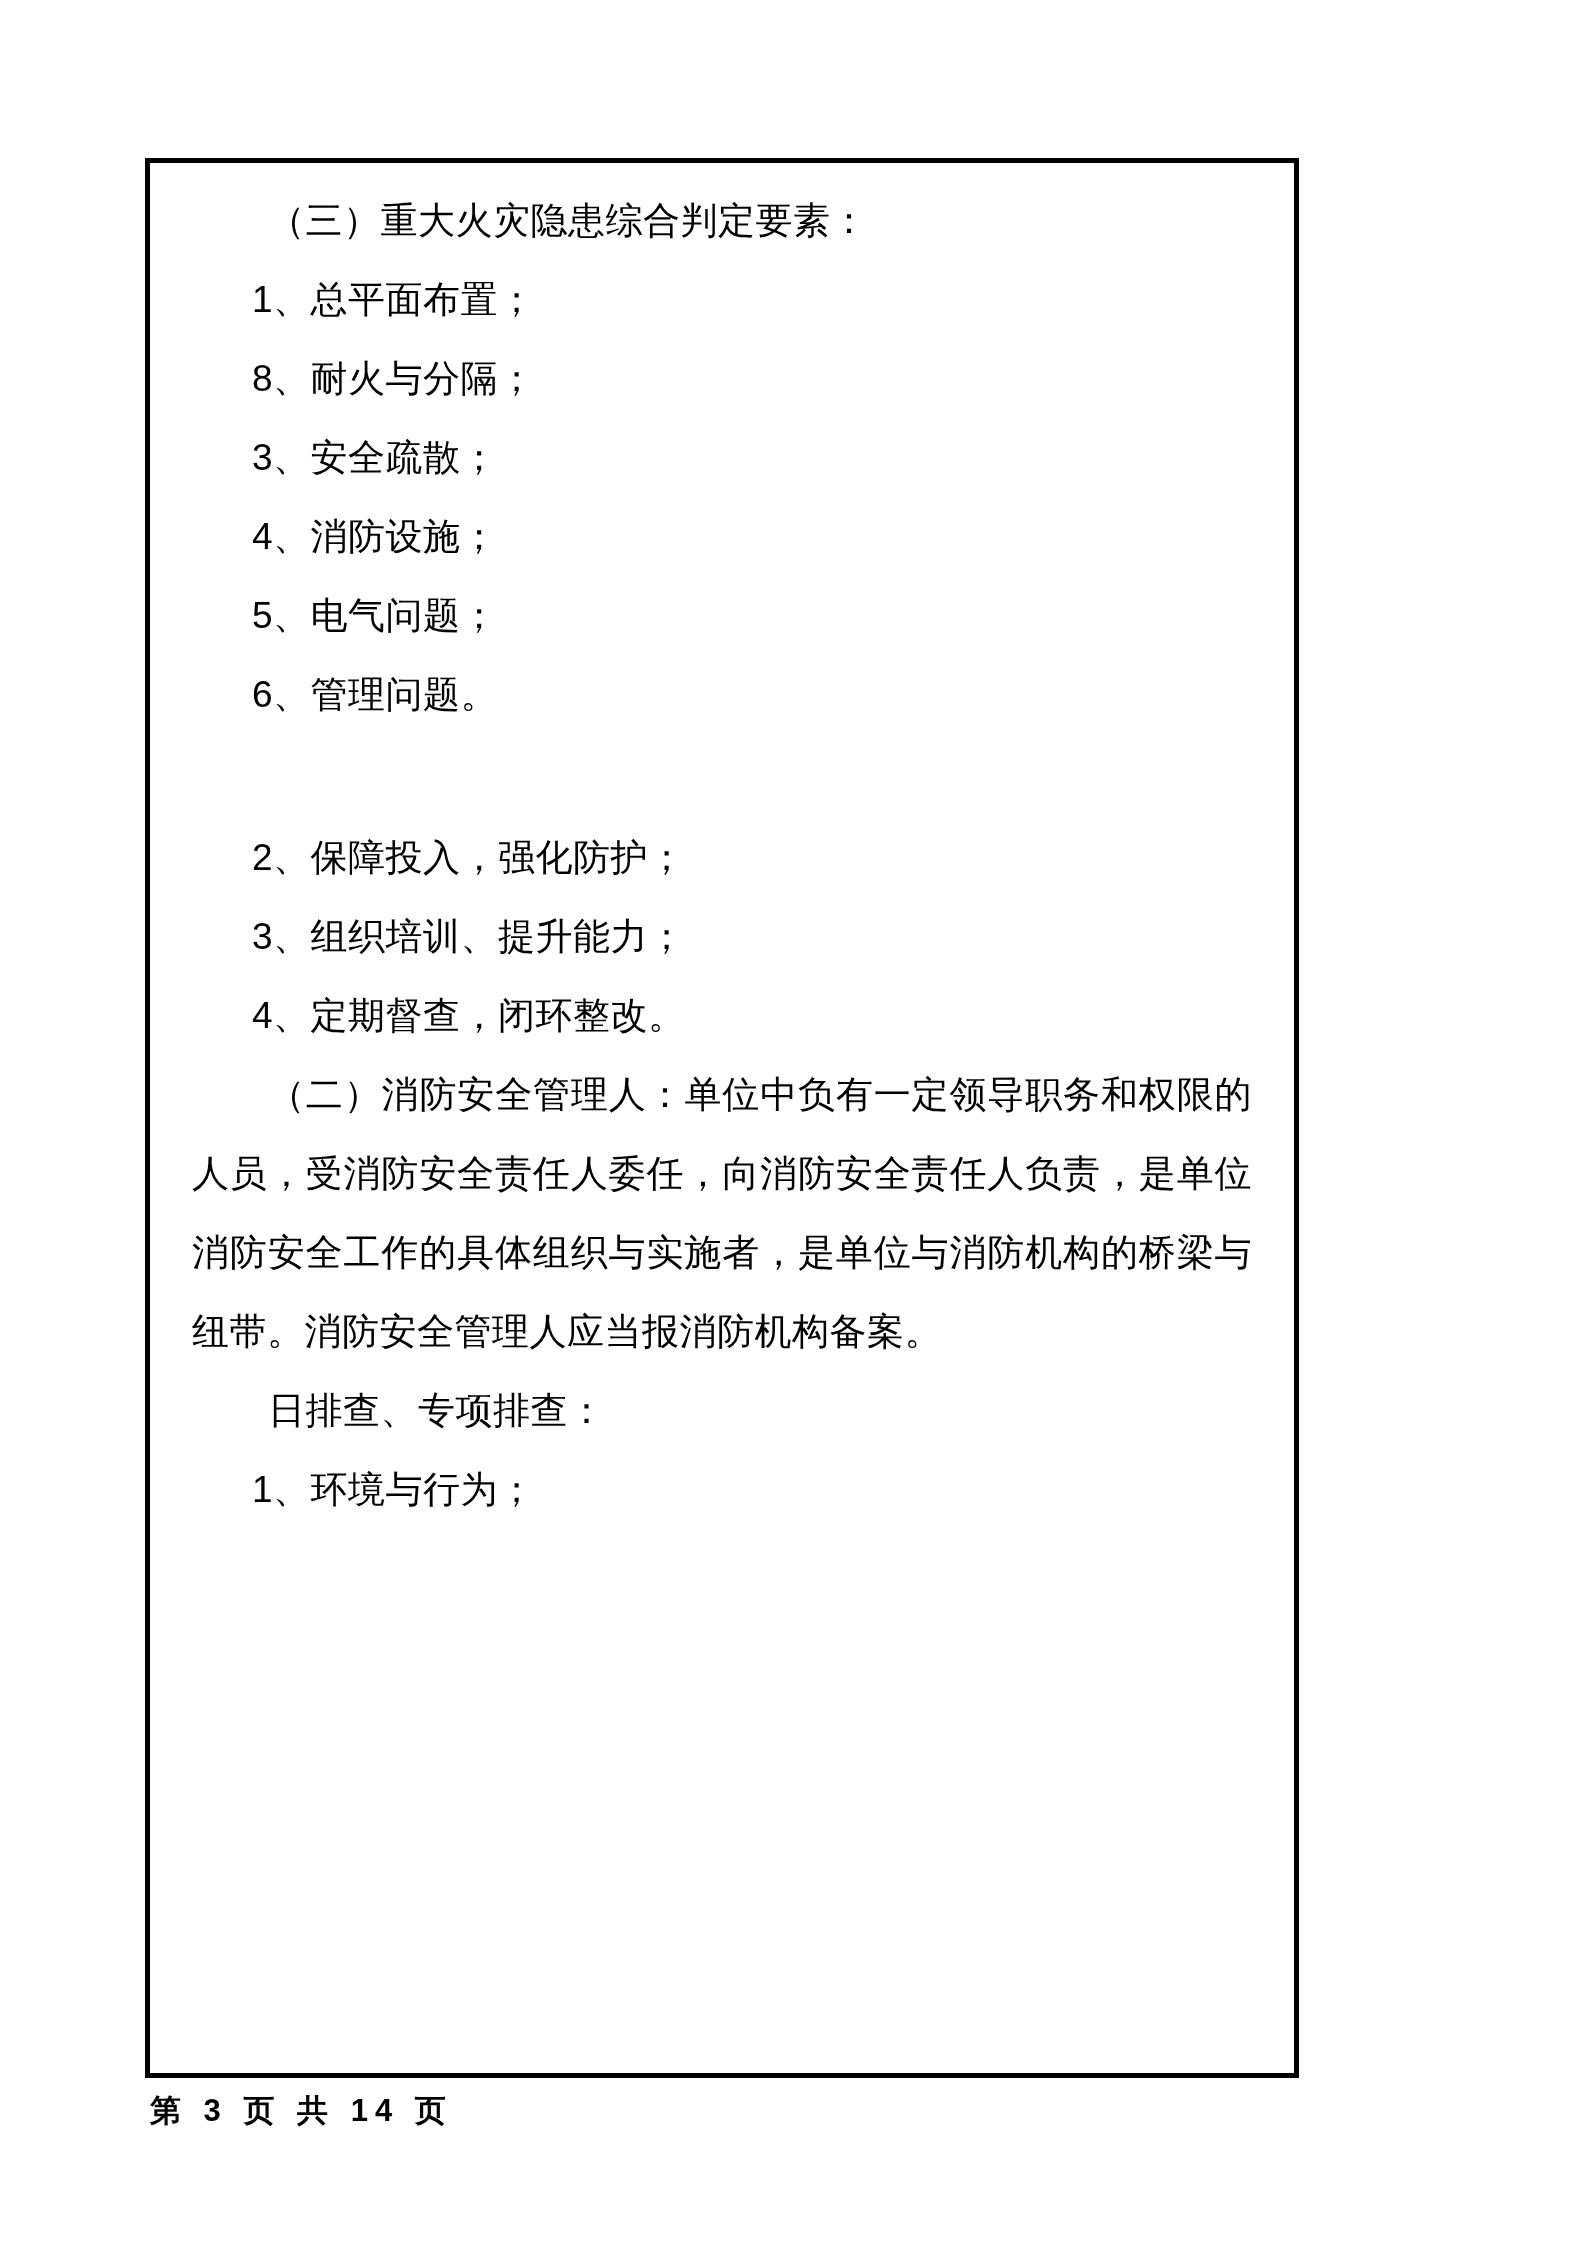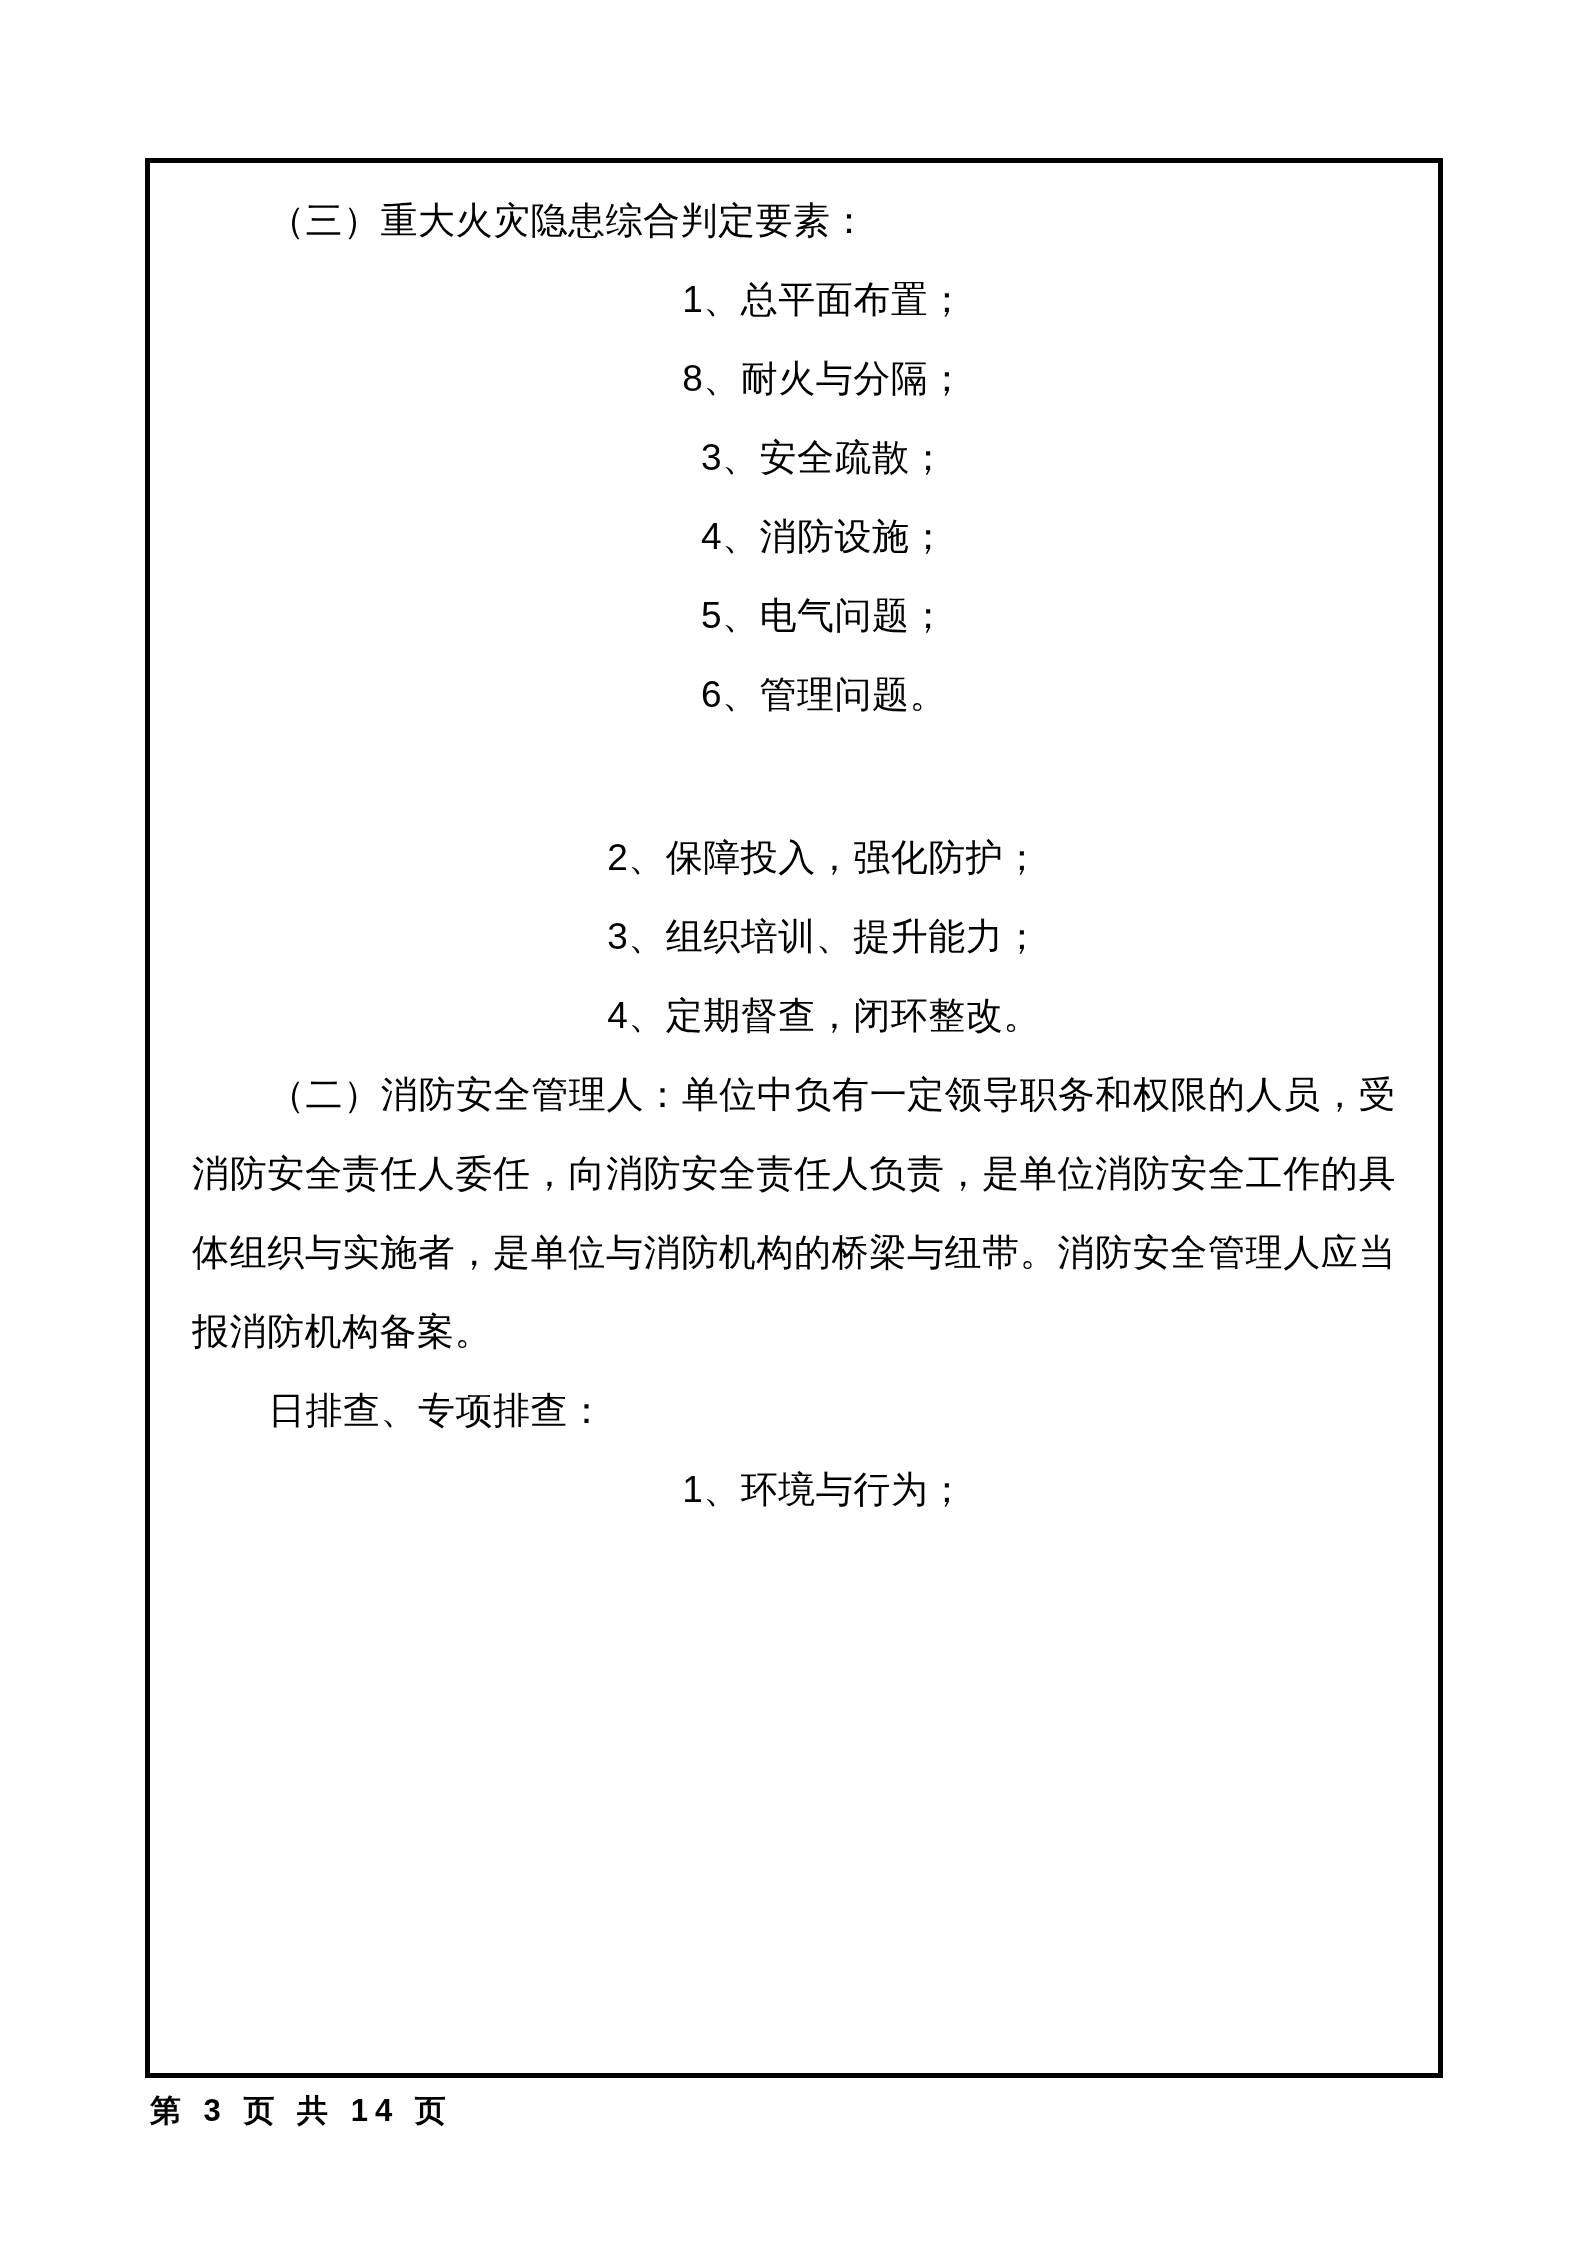--- a/index.html
+++ b/index.html
@@ -21,21 +21,21 @@
     height: 2245px;
     background: #ffffff;
     box-sizing: border-box;
   }
 
   
   .content-frame {
     position: absolute;
     left: 145px;
     top: 158px;
-    width: 1298px;
+    width: 1154px;
     height: 1920px;
     border: 5px solid #000000;
     box-sizing: border-box;
     background: #ffffff;
     overflow: hidden;
   }
 
   .content-inner {
     position: absolute;
     left: 0;
@@ -60,21 +60,20 @@
   .indent2 {
     text-indent: 76px;
   }
 
   .list-item {
     font-size: 37px;
     line-height: 79px;
     letter-spacing: 0.5px;
     margin: 0;
     padding-left: 60px;
-    text-align: center;
   }
 
   .section-heading {
     font-size: 39px;
     line-height: 79px;
     font-weight: bold;
     letter-spacing: 1px;
     margin: 0;
     padding-left: 0;
   }

